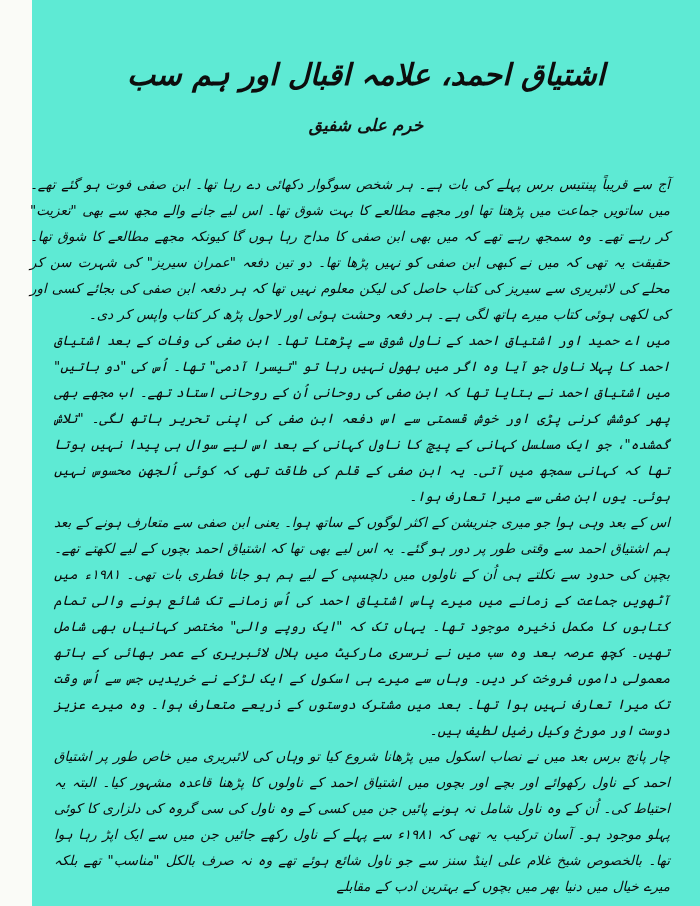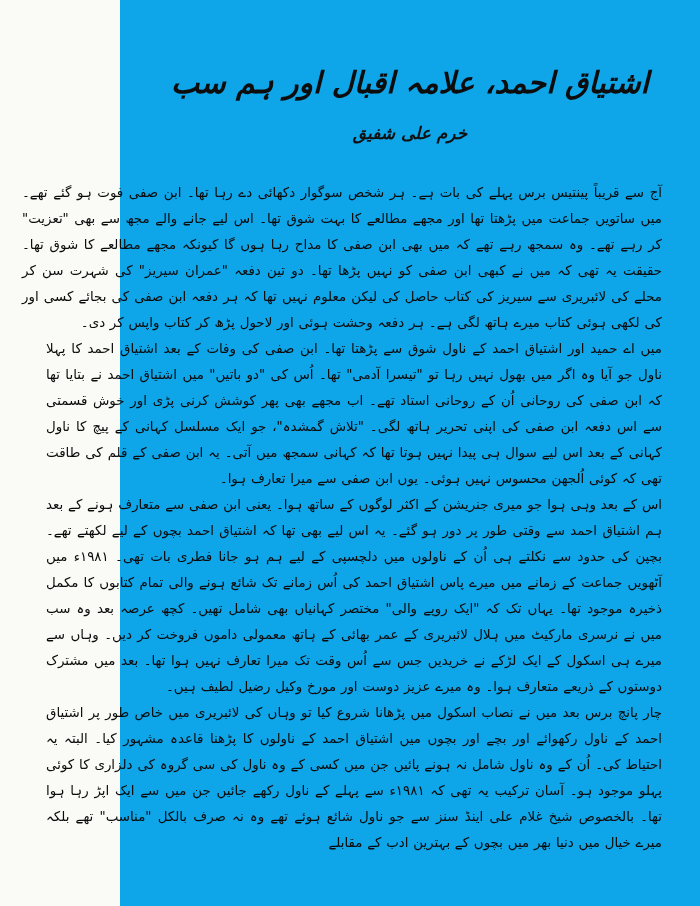--- a/index.html
+++ b/index.html
@@ -10,25 +10,25 @@
   body {
     width: 700px;
     height: 906px;
     background: #fafbf7;
     font-family: "DejaVu Sans", sans-serif;
     overflow: hidden;
   }
 
   .page {
     position: relative;
-    width: 580px;
+    width: 668px;
     height: 906px;
-    background: #0ea5e9;
+    background: #5eead4;
     box-sizing: border-box;
-    padding: 8px;
+    padding: 0;
   }
 
   
   .title-block {
     text-align: center;
     padding-top: 52px;
   }
 
   .doc-title {
     direction: rtl;
@@ -68,20 +68,21 @@
     direction: rtl;
     text-align: justify;
     text-align-last: right;
     font-family: "DejaVu Sans", sans-serif;
     font-size: 13.4px;
     line-height: 26px;
     color: #0b0b0b;
     margin: 0 0 0 0;
     padding: 0;
     word-spacing: 0.5px;
+    font-style: italic;
     -webkit-font-smoothing: antialiased;
   }
 
   .para + .para {
     margin-top: 0px;
     margin-left: 24px;
   }
 </style>
 </head>
 <body>

